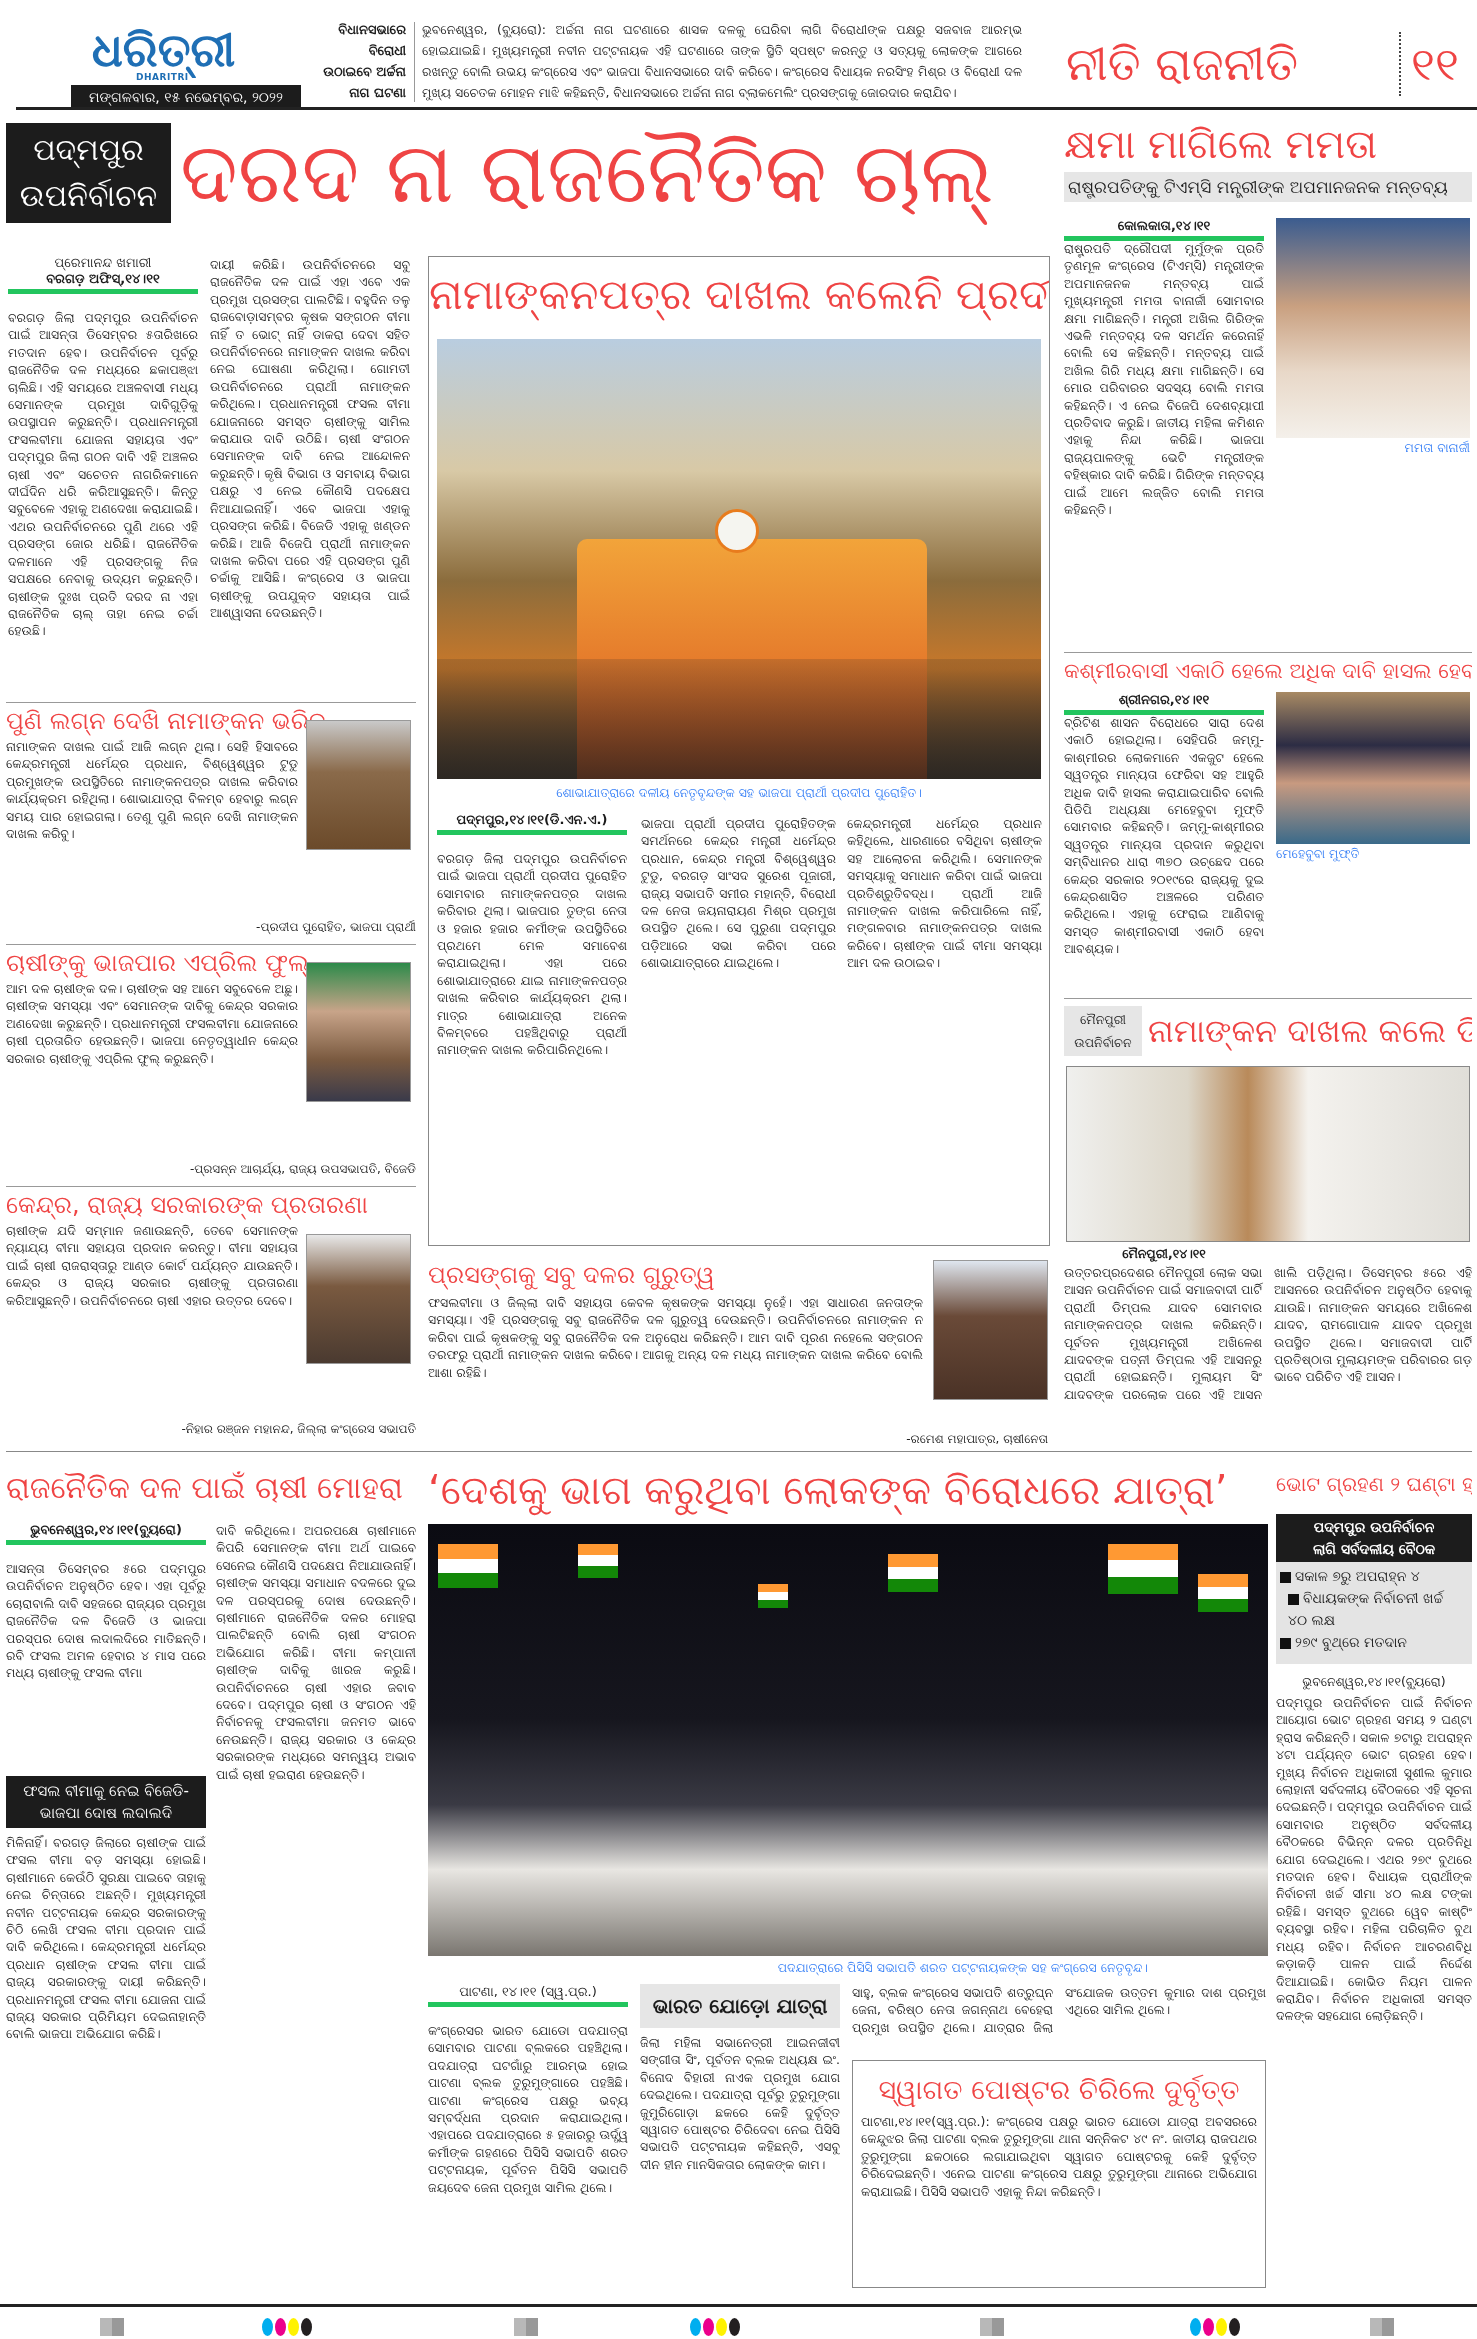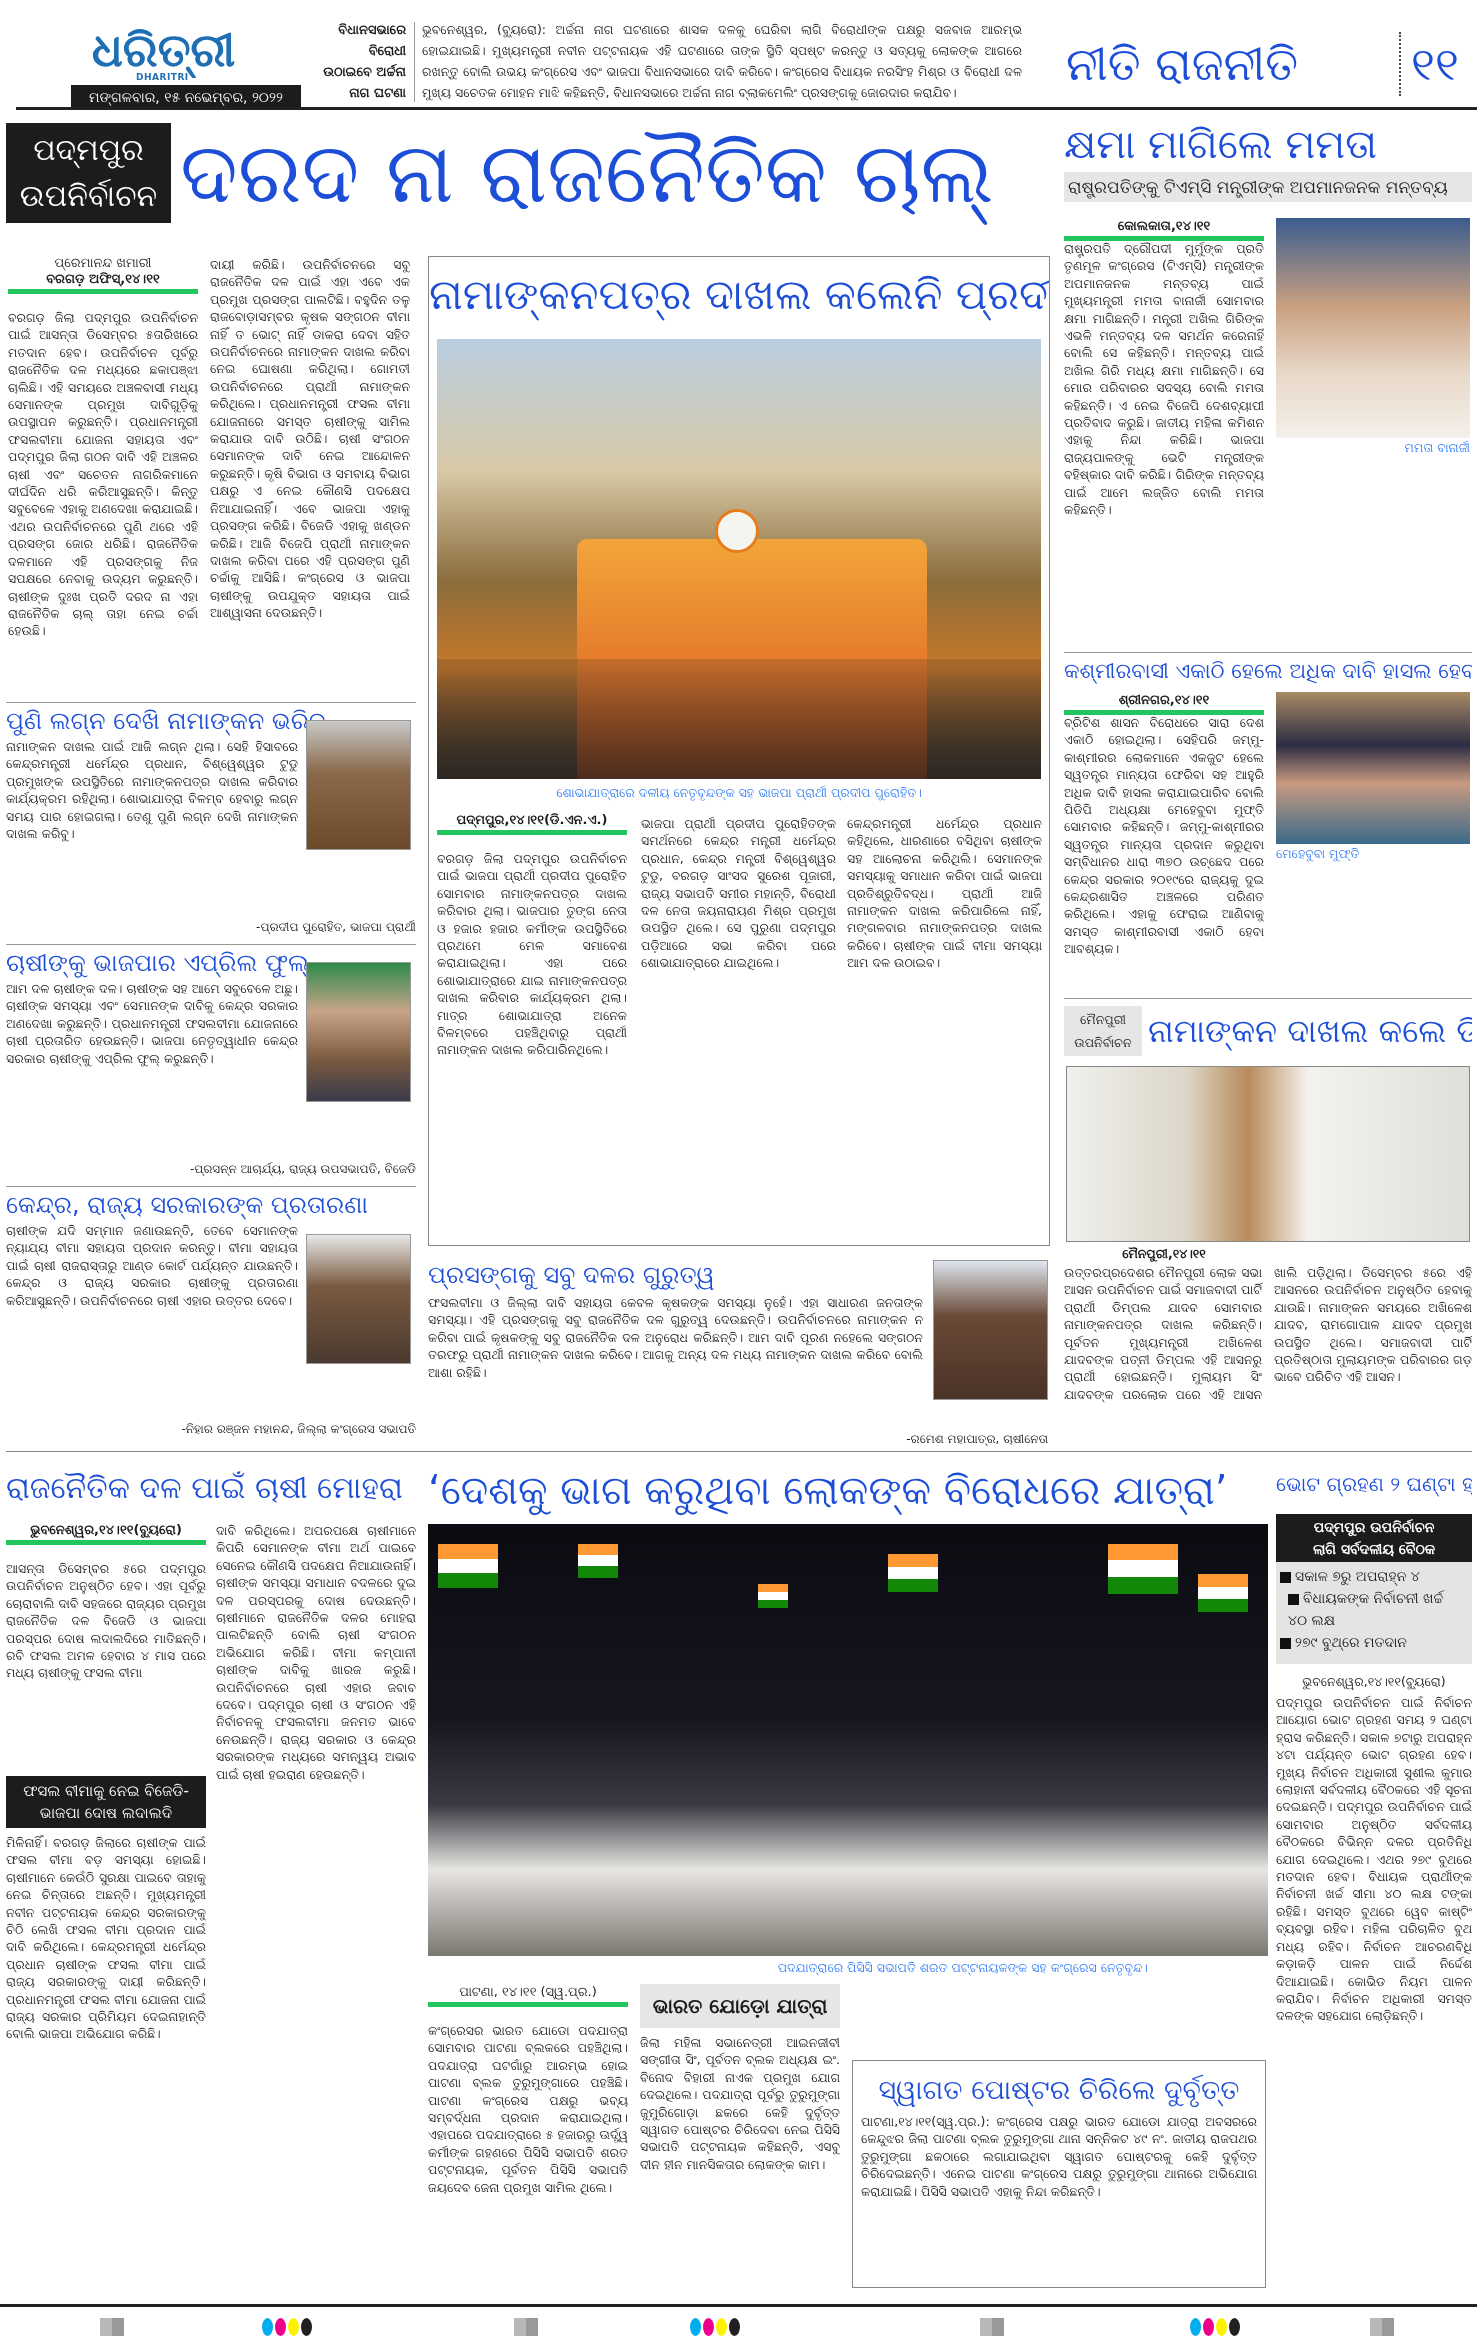--- a/index.html
+++ b/index.html
@@ -5,21 +5,21 @@
   * { box-sizing: border-box; margin: 0; padding: 0; }
   html, body { width: 1477px; height: 2339px; background: #fff; overflow: hidden; }
   body { position: relative; font-family: "DejaVu Sans", sans-serif; color: #1a1a1a; }
   .abs { position: absolute; }
   .body-text { font-size: 12.5px; line-height: 17.4px; text-align: justify; color: #222; overflow: hidden; }
   .dateline { font-size: 13px; font-weight: bold; text-align: center; border-bottom: 5px solid #22c55e; padding-bottom: 2px; margin-bottom: 15px; }
   .rule { position: absolute; background: #222; }
   .vrule { position: absolute; width: 1px; background: #bbb; }
   .photo { position: absolute; overflow: hidden; }
   .caption { font-size: 12.5px; text-align: center; color: #3b82f6; }
-  .headline { font-family: "DejaVu Sans", sans-serif; color: #1d4ed8; white-space: nowrap; overflow: hidden; }
+  .headline { font-family: "DejaVu Sans", sans-serif; color: #ef4444; white-space: nowrap; overflow: hidden; }
   .blackbox { background: #1c1c1c; color: #fff; }
   .greybox { background: #e6e6e6; }
   .credit { font-size: 12px; text-align: right; color: #222; }
   .bullet-sq { display:inline-block; width: 11px; height: 11px; background:#111; margin-right: 4px; vertical-align: middle; }
 </style>
 </head>
 <body>
 
 <div class="abs" style="left:16px;top:0;width:1477px;height:95px;margin-top:16px;">
   <div class="abs" style="left:50px;top:6px;width:195px;height:60px;">
@@ -159,20 +159,21 @@
     <div class="abs" style="left:770px;top:50px;width:50px;height:38px;background:linear-gradient(180deg,#ff9933 33%,#fff 33% 66%,#138808 66%);"></div>
   </div>
   <div class="abs caption" style="left:0;top:498px;width:840px;text-align:right;padding-right:120px;">ପଦଯାତ୍ରାରେ ପିସିସି ସଭାପତି ଶରତ ପଟ୍ଟନାୟକଙ୍କ ସହ କଂଗ୍ରେସ ନେତୃବୃନ୍ଦ।</div>
 
   <div class="abs" style="left:0;top:522px;width:200px;">
     <div class="dateline" style="font-weight:normal;">ପାଟଣା, ୧୪।୧୧ (ସ୍ୱ.ପ୍ର.)</div>
     <div class="body-text" style="height:280px;">କଂଗ୍ରେସର ଭାରତ ଯୋଡୋ ପଦଯାତ୍ରା ସୋମବାର ପାଟଣା ବ୍ଲକରେ ପହଞ୍ଚିଥିଲା। ପଦଯାତ୍ରା ଘଟଗାଁରୁ ଆରମ୍ଭ ହୋଇ ପାଟଣା ବ୍ଲକ ତୁରୁମୁଙ୍ଗାରେ ପହଞ୍ଚିଛି। ପାଟଣା କଂଗ୍ରେସ ପକ୍ଷରୁ ଭବ୍ୟ ସମ୍ବର୍ଦ୍ଧନା ପ୍ରଦାନ କରାଯାଇଥିଲା। ଏହାପରେ ପଦଯାତ୍ରାରେ ୫ ହଜାରରୁ ଊର୍ଦ୍ଧ୍ୱ କର୍ମୀଙ୍କ ଗହଣରେ ପିସିସି ସଭାପତି ଶରତ ପଟ୍ଟନାୟକ, ପୂର୍ବତନ ପିସିସି ସଭାପତି ଜୟଦେବ ଜେନା ପ୍ରମୁଖ ସାମିଲ ଥିଲେ।</div>
   </div>
   <div class="abs greybox" style="left:212px;top:522px;width:200px;height:44px;font-size:20px;line-height:44px;text-align:center;font-weight:bold;">ଭାରତ ଯୋଡ଼ୋ ଯାତ୍ରା</div>
   <div class="abs body-text" style="left:212px;top:572px;width:200px;height:250px;">ଜିଲା ମହିଳା ସଭାନେତ୍ରୀ ଆଇନଜୀବୀ ସଙ୍ଗୀତା ସିଂ, ପୂର୍ବତନ ବ୍ଲକ ଅଧ୍ୟକ୍ଷ ଇଂ. ବିନୋଦ ବିହାରୀ ନାଏକ ପ୍ରମୁଖ ଯୋଗ ଦେଇଥିଲେ। ପଦଯାତ୍ରା ପୂର୍ବରୁ ତୁରୁମୁଙ୍ଗା ଜୁମୁରିଗୋଡ଼ା ଛକରେ କେହି ଦୁର୍ବୃତ୍ତ ସ୍ୱାଗତ ପୋଷ୍ଟର ଚିରିଦେବା ନେଇ ପିସିସି ସଭାପତି ପଟ୍ଟନାୟକ କହିଛନ୍ତି, ଏସବୁ ଦୀନ ହୀନ ମାନସିକତାର ଲୋକଙ୍କ କାମ।</div>
+  <div class="abs body-text" style="left:424px;top:522px;width:414px;height:70px;column-count:2;column-gap:12px;">ସାହୁ, ବ୍ଲକ କଂଗ୍ରେସ ସଭାପତି ଶତ୍ରୁଘ୍ନ ଜେନା, ବରିଷ୍ଠ ନେତା ଜଗନ୍ନାଥ ବେହେରା ପ୍ରମୁଖ ଉପସ୍ଥିତ ଥିଲେ। ଯାତ୍ରାର ଜିଲା ସଂଯୋଜକ ଉତ୍ତମ କୁମାର ଦାଶ ପ୍ରମୁଖ ଏଥିରେ ସାମିଲ ଥିଲେ।</div>
 
   <div class="abs" style="left:424px;top:598px;width:414px;height:228px;border:1px solid #888;padding:6px 8px;">
     <div class="headline" style="font-size:27px;line-height:46px;text-align:center;">ସ୍ୱାଗତ ପୋଷ୍ଟର ଚିରିଲେ ଦୁର୍ବୃତ୍ତ</div>
     <div class="body-text" style="height:160px;">ପାଟଣା,୧୪।୧୧(ସ୍ୱ.ପ୍ର.): କଂଗ୍ରେସ ପକ୍ଷରୁ ଭାରତ ଯୋଡୋ ଯାତ୍ରା ଅବସରରେ କେନ୍ଦୁଝର ଜିଲା ପାଟଣା ବ୍ଲକ ତୁରୁମୁଙ୍ଗା ଥାନା ସନ୍ନିକଟ ୪୯ ନଂ. ଜାତୀୟ ରାଜପଥର ତୁରୁମୁଙ୍ଗା ଛକଠାରେ ଲଗାଯାଇଥିବା ସ୍ୱାଗତ ପୋଷ୍ଟରକୁ କେହି ଦୁର୍ବୃତ୍ତ ଚିରିଦେଇଛନ୍ତି। ଏନେଇ ପାଟଣା କଂଗ୍ରେସ ପକ୍ଷରୁ ତୁରୁମୁଙ୍ଗା ଥାନାରେ ଅଭିଯୋଗ କରାଯାଇଛି। ପିସିସି ସଭାପତି ଏହାକୁ ନିନ୍ଦା କରିଛନ୍ତି।</div>
   </div>
 </div>
 
 <div class="abs" style="left:1276px;top:1462px;width:196px;height:828px;">
   <div class="headline" style="font-size:20px;line-height:44px;">ଭୋଟ ଗ୍ରହଣ ୨ ଘଣ୍ଟା ହ୍ରାସ</div>
   <div class="abs" style="left:0;top:52px;width:196px;height:150px;background:#e4e4e4;">

